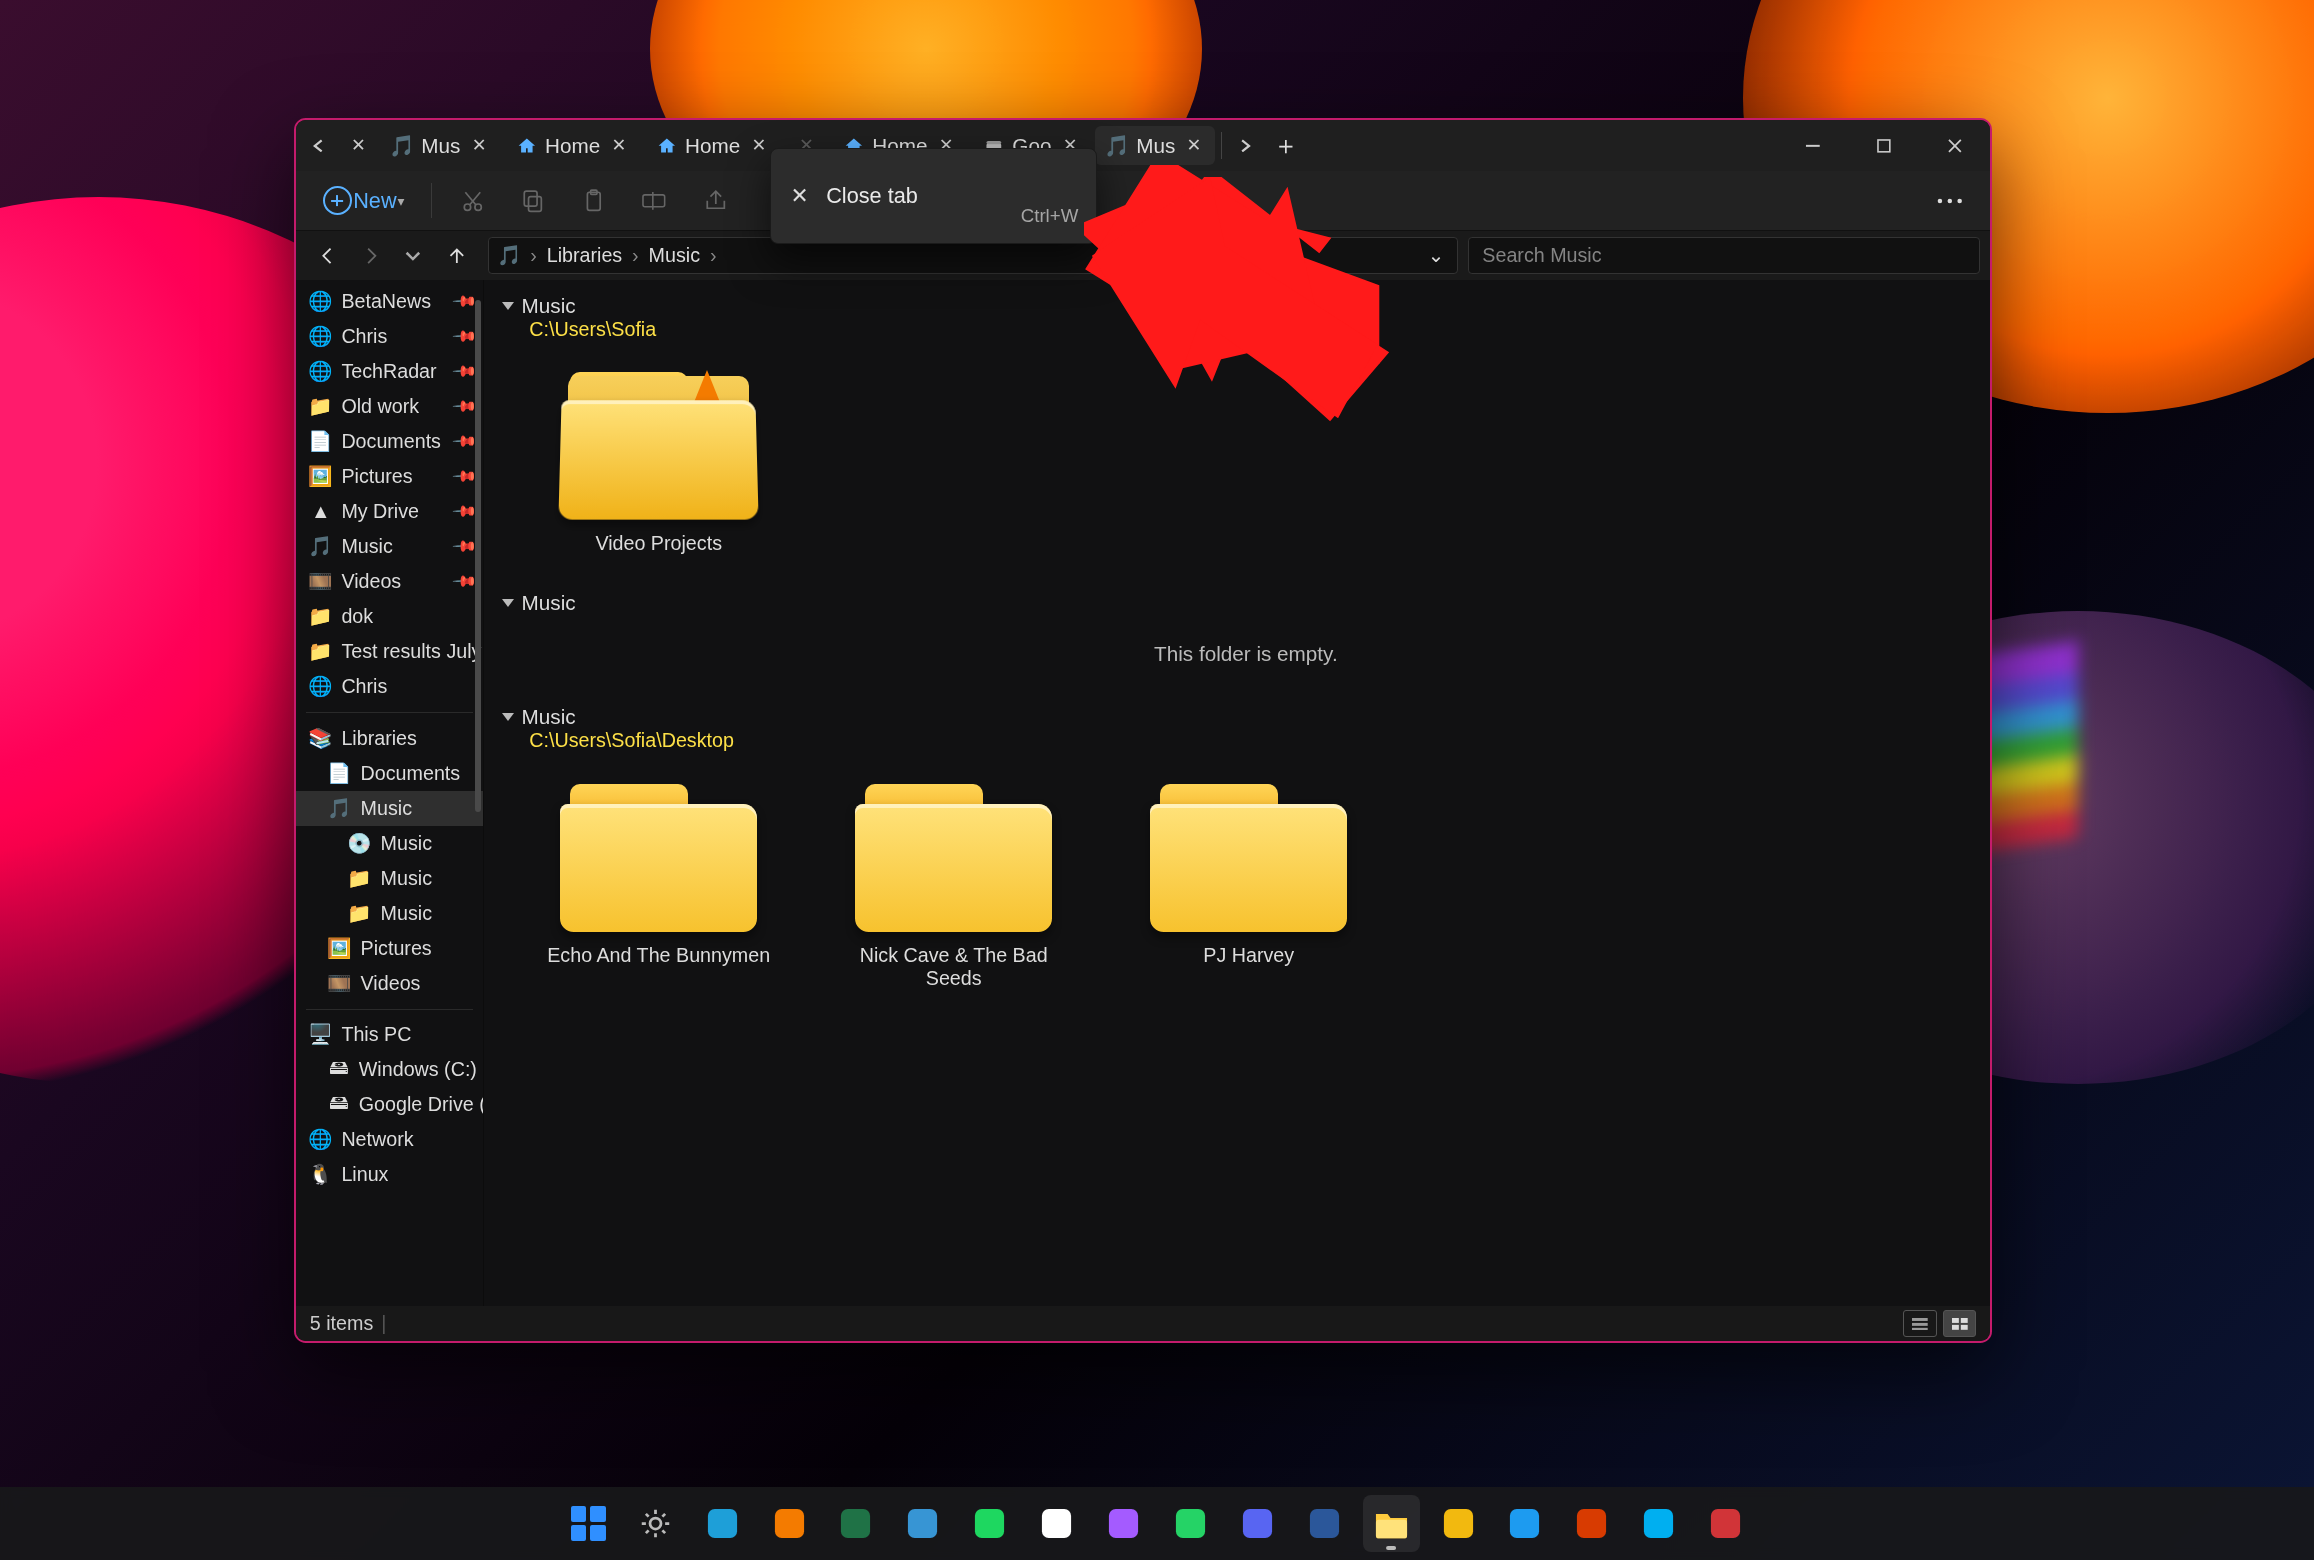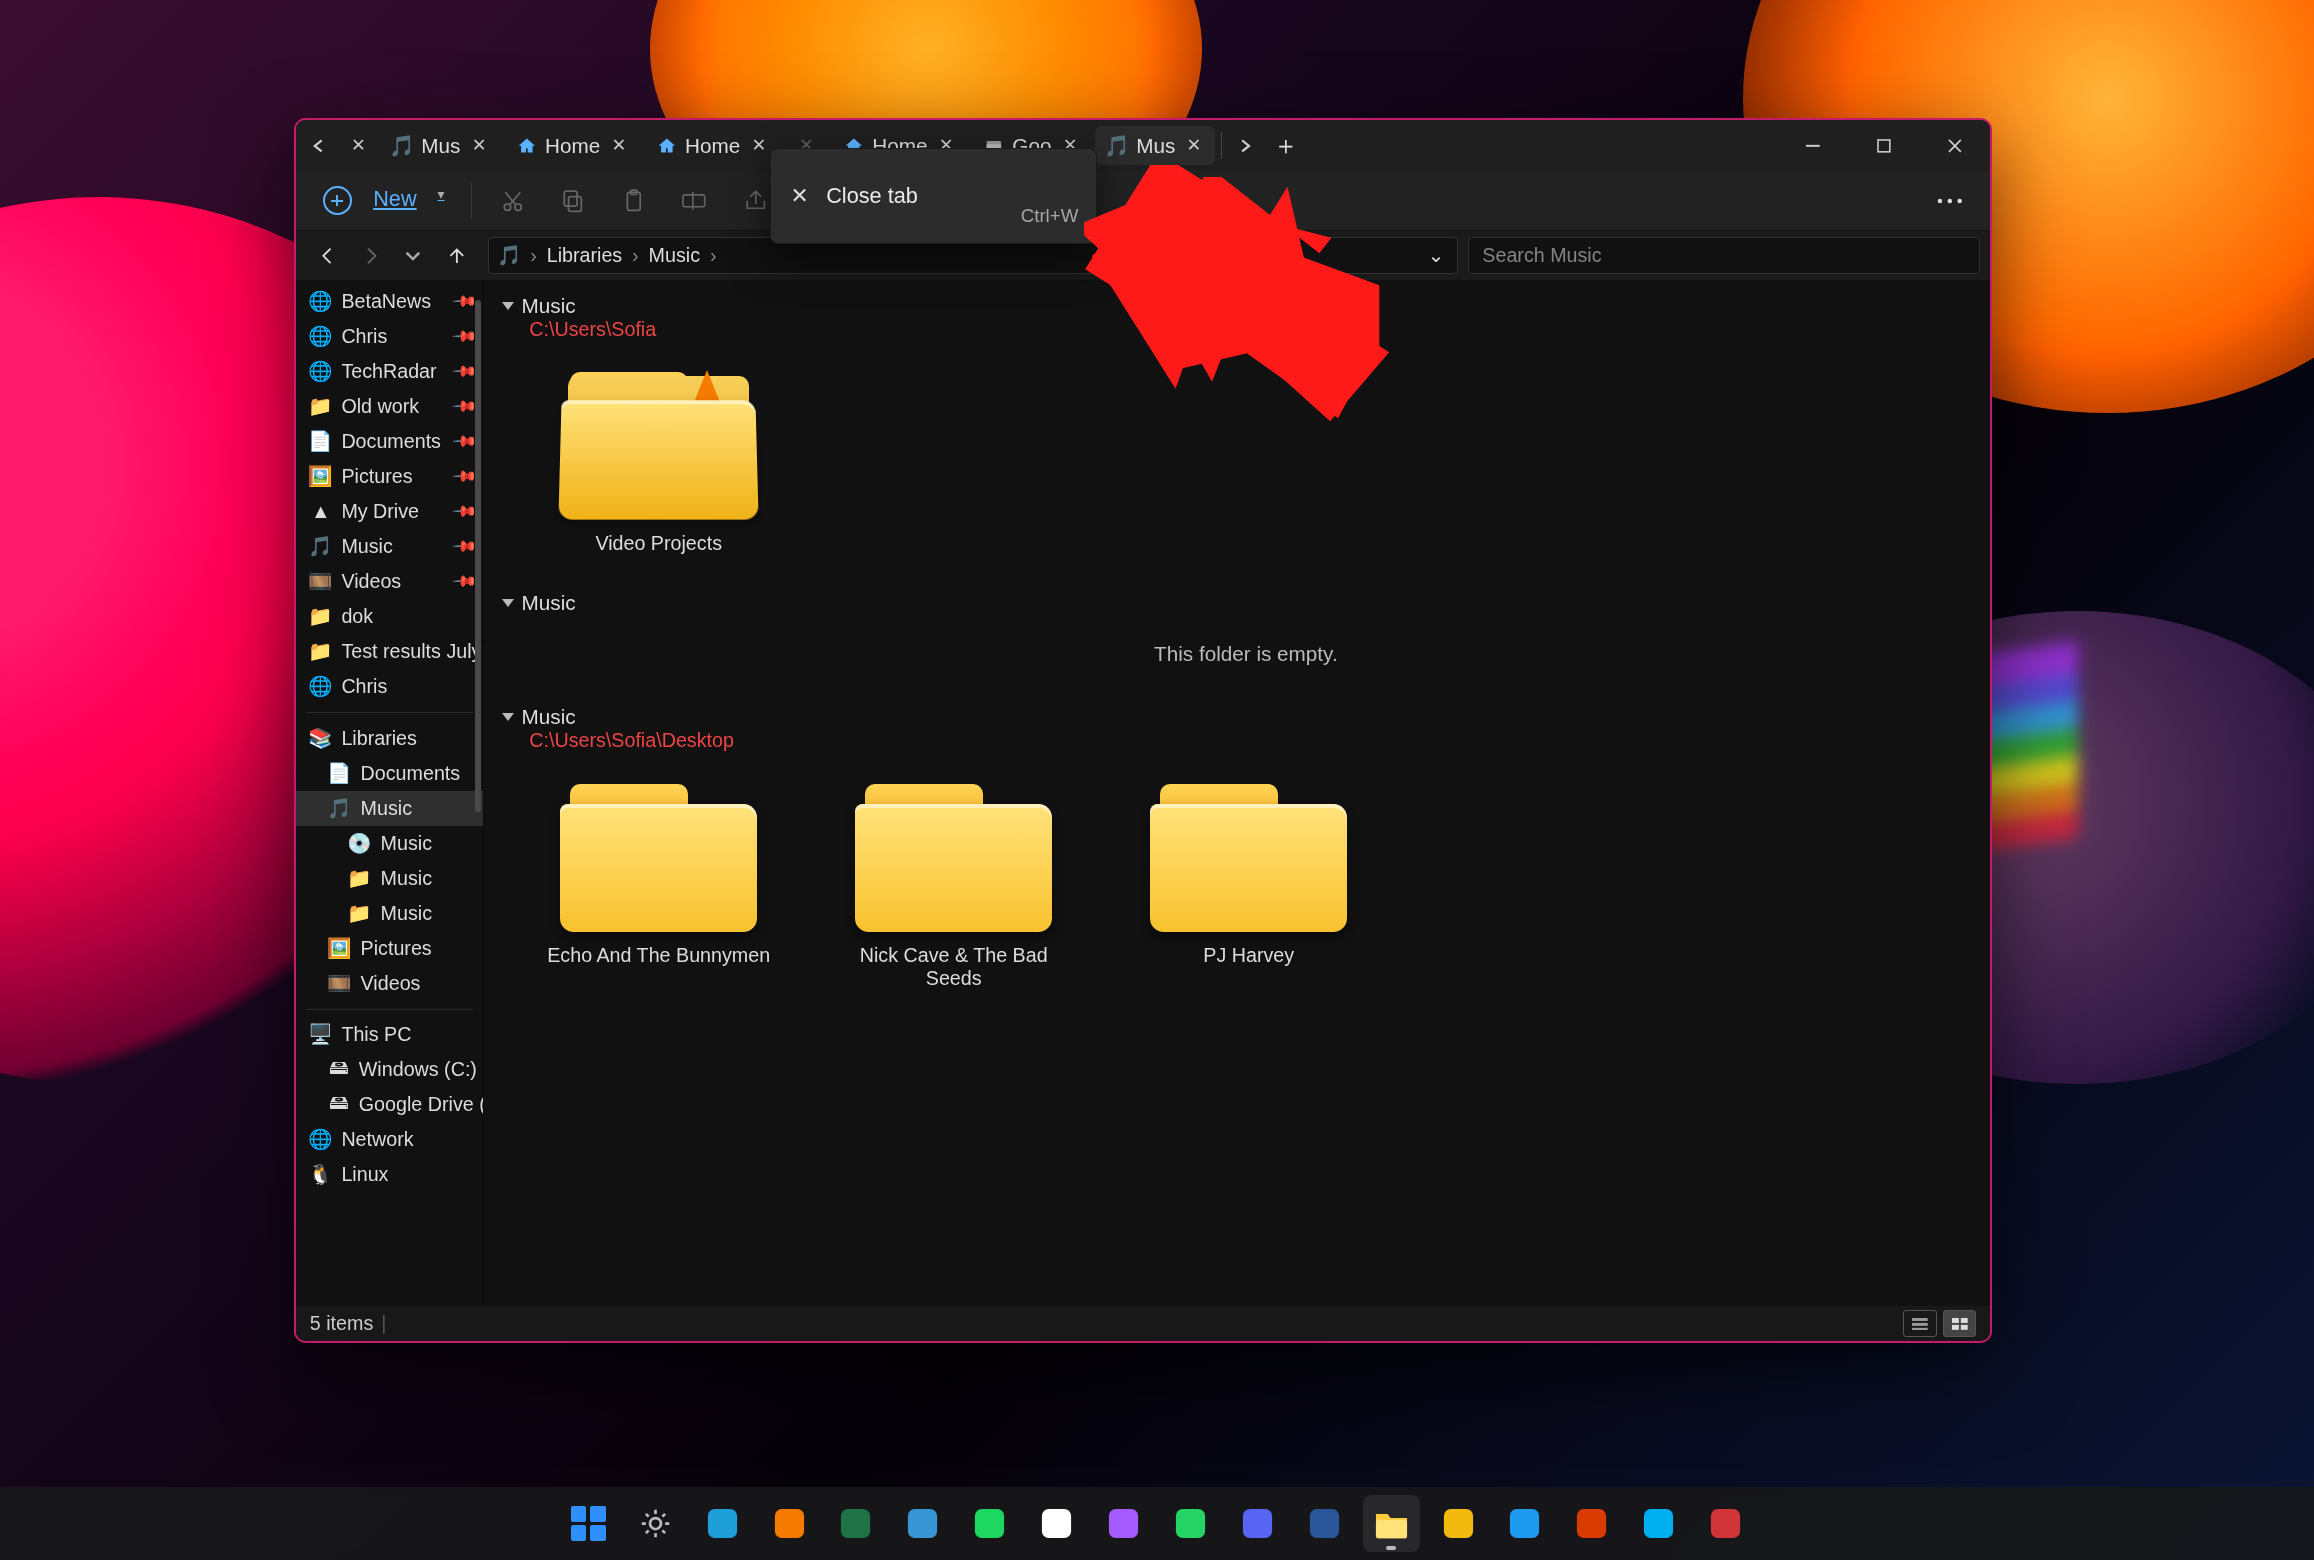--- a/index.html
+++ b/index.html
@@ -16,21 +16,21 @@
   .tabscroll-btn { width:39px; height:39px; display:flex; align-items:center; justify-content:center; color:#ccc; border-radius:3.9px;}
   .tab { display:flex; align-items:center; height:39px; margin:5.9px 2px; padding:0 7.9px 0 9.9px; border-radius:5.9px; color:#ddd; font-size:20.7px; max-width:148px;}
   .tab.active{ background:#2b2b2b;}
   .tab .tlabel{ white-space:nowrap; overflow:hidden; margin:0 5.9px;}
   .tab .close{ width:25.6px;height:25.6px;display:flex;align-items:center;justify-content:center;color:#ccc;border-radius:3.9px;font-size:17.7px;}
   .tab .ticon{ width:25.6px;height:25.6px;display:flex;align-items:center;justify-content:center;}
   .newtab{ width:43px;height:43px;display:flex;align-items:center;justify-content:center;color:#ddd;font-size:25.6px;border-radius:5.9px;}
   .winctrls{ display:flex; margin-left:auto;}
   .winbtn{ width:71px;height:51px;display:flex;align-items:center;justify-content:center;color:#ccc;}
   .toolbar{ height:59px; background:#222; display:flex; align-items:center; padding:0 13.8px; gap:7.9px; border-bottom:1px solid #111;}
-  .newbtn{ display:flex;gap:21px;color:#5ab1ff;background:transparent;border:1px solid transparent;padding:5.9px 11.8px;border-radius:5.9px;font-size:21.7px;text-decoration:underline;}
+  .newbtn{ display:flex;align-items:center;gap:1px;color:#5ab1ff;background:transparent;border:1px solid transparent;padding:5.9px 11.8px;border-radius:5.9px;font-size:21.7px;}
   .newbtn .plus-circle{ width:25.6px;height:25.6px;border:2px solid #5ab1ff;border-radius:50%;position:relative;}
   .newbtn .plus-circle::before,.newbtn .plus-circle::after{content:"";position:absolute;background:#5ab1ff;}
   .newbtn .plus-circle::before{left:50%;top:50%;width:11.8px;height:2px;transform:translate(-50%,-50%);}
   .newbtn .plus-circle::after{left:50%;top:50%;width:2px;height:11.8px;transform:translate(-50%,-50%);}
   .newbtn .chev{font-size:13.8px;color:#aaa;}
   .tbicon{ width:53px;height:43px;display:flex;align-items:center;justify-content:center;color:#666;border-radius:5.9px;}
   .tbsep{ width:1px;height:35px;background:#3a3a3a;margin:0 5.9px;}
   .navbar{ height:49px;background:#1a1a1a;display:flex;align-items:center;padding:0 9.9px;border-bottom:1px solid #0e0e0e;}
   .navarrow{ width:43px;height:39px;display:flex;align-items:center;justify-content:center;color:#ddd;}
   .navarrow.dis{color:#666;}
@@ -42,21 +42,21 @@
   .sidebar{ width:187px; background:#111112; overflow:hidden; padding:3.9px 0; color:#ddd; font-size:19.7px; border-right:1px solid #0c0c0c;}
   .sb-item{ height:35px;display:flex;align-items:center;padding:0 7.9px 0 13.8px;gap:9.9px;white-space:nowrap;overflow:hidden;}
   .sb-item.selected{ background:#2f2f2f;}
   .sb-item .pin{ margin-left:auto;color:#777;font-size:15.8px;transform:rotate(45deg);}
   .sb-sep{ height:1px;background:#2a2a2a;margin:7.9px 9.9px;}
   .sb-indent-1{padding-left:33px;}
   .sb-indent-2{padding-left:53px;}
   .content{ flex:1; background:#111112; overflow:auto; color:#ddd; padding:7.9px 0 19.7px 17.7px;}
   .group-h{ display:flex;flex-direction:column;padding:5.9px 0 2px 0;}
   .group-h .row1{ display:flex;align-items:center;gap:7.9px;font-size:20.7px;}
-  .group-h .row2{ padding-left:27.6px;color:#ef4444;font-size:19.7px;}
+  .group-h .row2{ padding-left:27.6px;color:#fde047;font-size:19.7px;}
   .chev-down{ display:inline-block;width:0;height:0;border-left:6.9px solid transparent;border-right:6.9px solid transparent;border-top:8.9px solid #bbb;}
   .grid{ display:flex;flex-wrap:wrap;gap:49px 59px;padding:19.7px 0 29.6px 39px;}
   .item{ width:236px;display:flex;flex-direction:column;align-items:center;gap:11.8px;}
   .item .label{ font-size:19.7px;color:#ddd;text-align:center;}
   .empty-msg{ text-align:center;color:#bbb;font-size:20.7px;padding:25.6px 0 33px 0;}
   .folder-ico{ width:197px;height:158px;position:relative;}
   .folder-ico .back{ position:absolute;left:9.9px;top:9.9px;width:118px;height:39px;background:linear-gradient(#ffd557,#f4b022);border-radius:9.9px 9.9px 0 0;}
   .folder-ico .front{ position:absolute;left:0;top:29.6px;width:197px;height:128px;background:linear-gradient(#ffe27a,#f7c22e);border-radius:7.9px 13.8px 13.8px 13.8px;box-shadow:inset 0 3.9px 0 rgba(255,255,255,.5),0 5.9px 9.9px rgba(0,0,0,.4);}
   .folder-open .front{ transform:perspective(394px) rotateX(6deg);top:37px;height:120px;background:linear-gradient(#ffe27a,#f0b218);}
   .folder-open .inner{ position:absolute;left:7.9px;top:13.8px;width:181px;height:118px;background:linear-gradient(#f7cf5a,#e6a818);border-radius:9.9px;}

